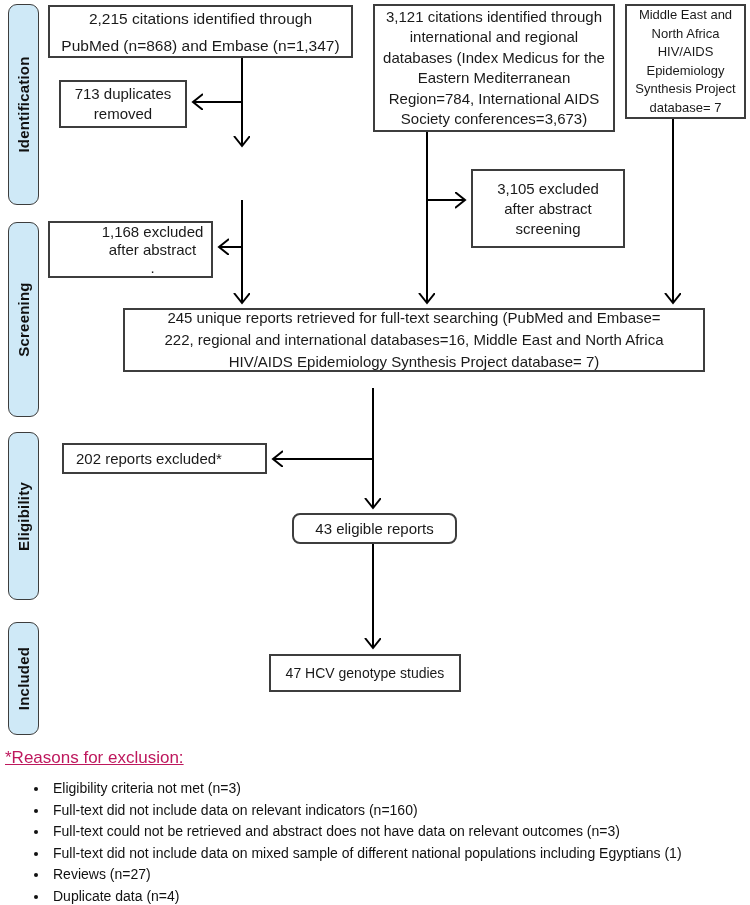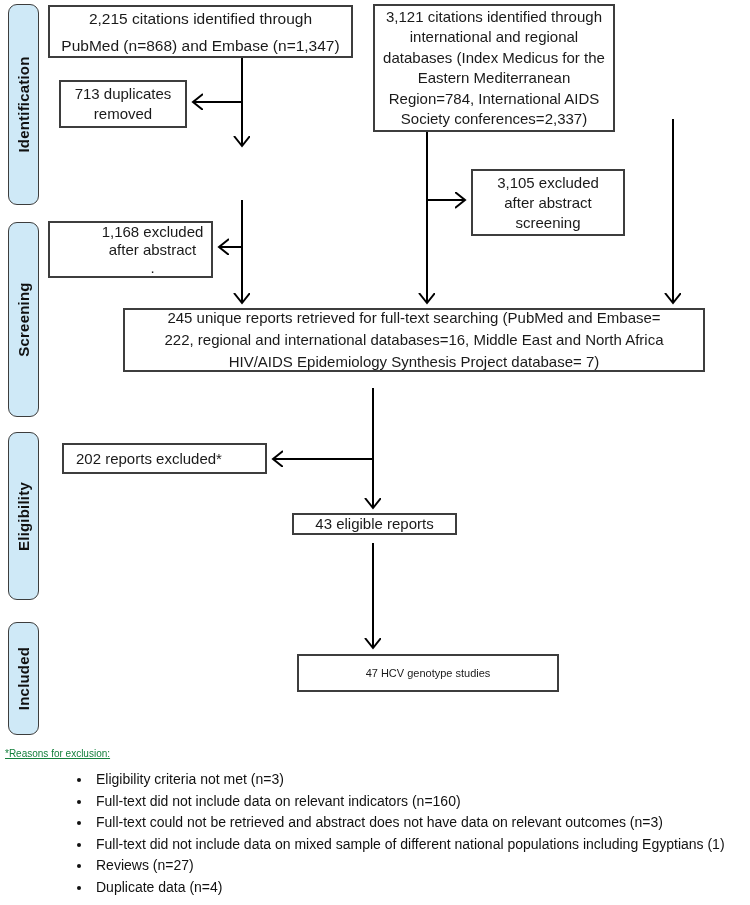--- a/index.html
+++ b/index.html
@@ -26,26 +26,26 @@
     font-size: 15px;
     line-height: 20px;
     color: #1a1a1a;
     z-index: 2;
   }
   .b-pubmed     { left: 48px;  top: 5px;   width: 305px; height: 53px; line-height: 27px; font-size: 15.5px; }
   .b-intl       { left: 373px; top: 4px;   width: 242px; height: 128px; line-height: 20.5px; }
   .b-mena       { left: 625px; top: 4px;   width: 121px; height: 115px; font-size: 13px; line-height: 18.5px; }
   .b-dup        { left: 59px;  top: 80px;  width: 128px; height: 48px; }
   .b-unique     { left: 105px; top: 150px; width: 252px; height: 50px; }
-  .b-excl3105   { left: 471px; top: 169px; width: 154px; height: 67px; }
+  .b-excl3105   { left: 471px; top: 169px; width: 154px; height: 79px; }
   .b-excl1168   { left: 48px;  top: 221px; width: 165px; height: 57px; line-height: 18px; padding-left: 44px; }
   .b-retrieved  { left: 123px; top: 308px; width: 582px; height: 64px; line-height: 22px; }
   .b-excl202    { left: 62px;  top: 443px; width: 205px; height: 31px; justify-content: flex-start; padding-left: 12px; text-align: right; }
-  .b-eligible   { left: 292px; top: 513px; width: 165px; height: 22px; }
-  .b-studies    { left: 269px; top: 654px; width: 262px; height: 38px; font-size: 11px; margin-left: 28px; }
+  .b-eligible   { left: 292px; top: 513px; width: 165px; height: 31px; border-radius: 8px; }
+  .b-studies    { left: 269px; top: 654px; width: 192px; height: 38px; font-size: 14px; }
   
   .stage {
     position: absolute;
     left: 8px;
     width: 31px;
     box-sizing: border-box;
     background: #cfe9f7;
     border: 1.6px solid #3d3d3d;
     border-radius: 9px;
     display: flex;
@@ -64,36 +64,35 @@
   .s-identification { top: 4px;   height: 201px; }
   .s-screening      { top: 222px; height: 195px; }
   .s-eligibility    { top: 432px; height: 168px; }
   .s-included       { top: 622px; height: 113px; }
   
   svg.arrows { position: absolute; left: 0; top: 0; z-index: 1; }
   svg.arrows line { stroke: #000; stroke-width: 2; }
   
   .footnote { position: absolute; left: 5px; top: 748px; width: 740px; z-index: 2; }
   .footnote-heading {
-    font-size: 10px;
+    font-size: 17px;
     text-decoration: underline;
-    color: #15803d;
+    color: #be185d;
     margin: 0 0 6px 0;
   }
   .footnote ul {
     margin: 10px 0 0 0;
     padding-left: 44px;
     list-style-type: disc;
   }
   .footnote li {
     font-size: 14px;
     line-height: 21.5px;
     color: #111;
     padding-left: 4px;
-    margin-left: 43px;
   }
 </style>
 </head>
 <body>
 
 <div id="canvas">
 
   <div class="stage s-identification">
     <span>Identification</span>
   </div>
@@ -131,21 +130,27 @@
     <line x1="373" y1="543" x2="373" y2="648" marker-end="url(#ah)"></line>
   </svg>
 
   <div class="fbox b-pubmed">2,215 citations identified through
 PubMed (n=868) and Embase (n=1,347)</div>
   <div class="fbox b-intl">3,121 citations identified through
 international and regional
 databases (Index Medicus for the
 Eastern Mediterranean
 Region=784, International AIDS
-Society conferences=2,337)</div>
+Society conferences=3,673)</div>
+  <div class="fbox b-mena">Middle East and
+North Africa
+HIV/AIDS
+Epidemiology
+Synthesis Project
+database= 7</div>
   <div class="fbox b-dup">713 duplicates
 removed</div>
   <div class="fbox b-excl3105">3,105 excluded
 after abstract
 screening</div>
   <div class="fbox b-excl1168">1,168 excluded
 after abstract
 .</div>
   <div class="fbox b-retrieved">245 unique reports retrieved for full-text searching (PubMed and Embase=
 222, regional and international databases=16, Middle East and North Africa

